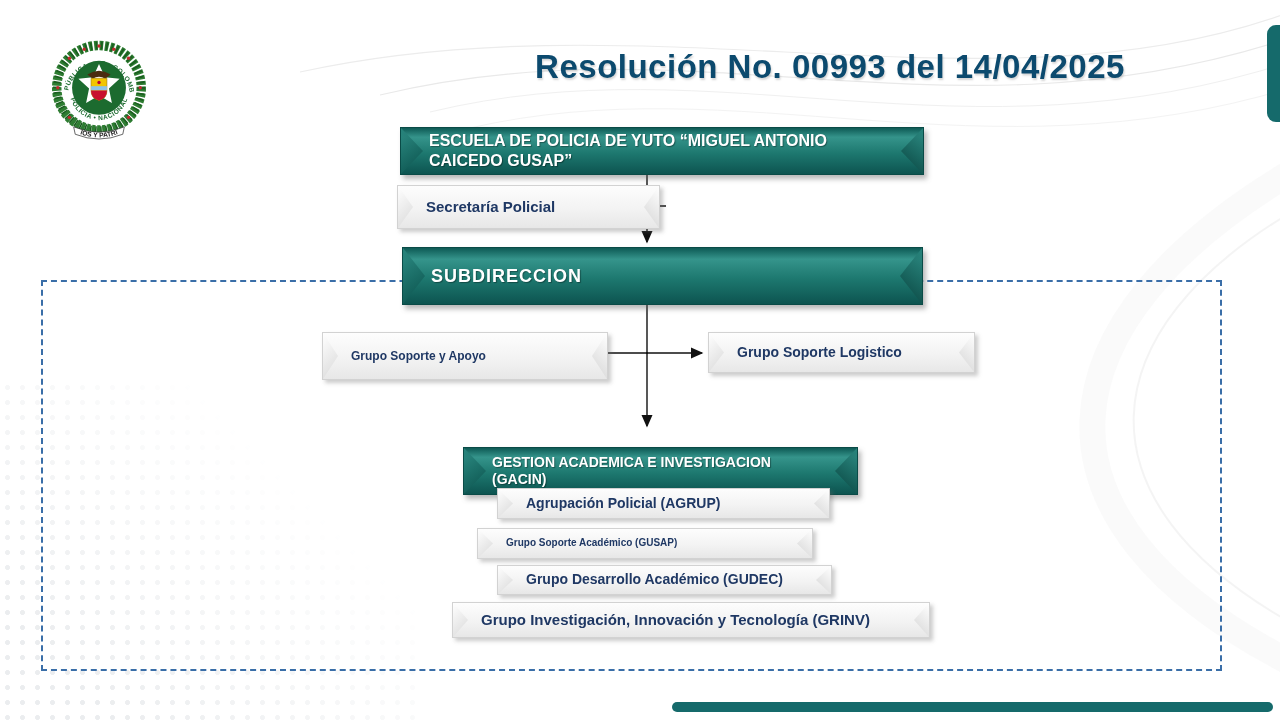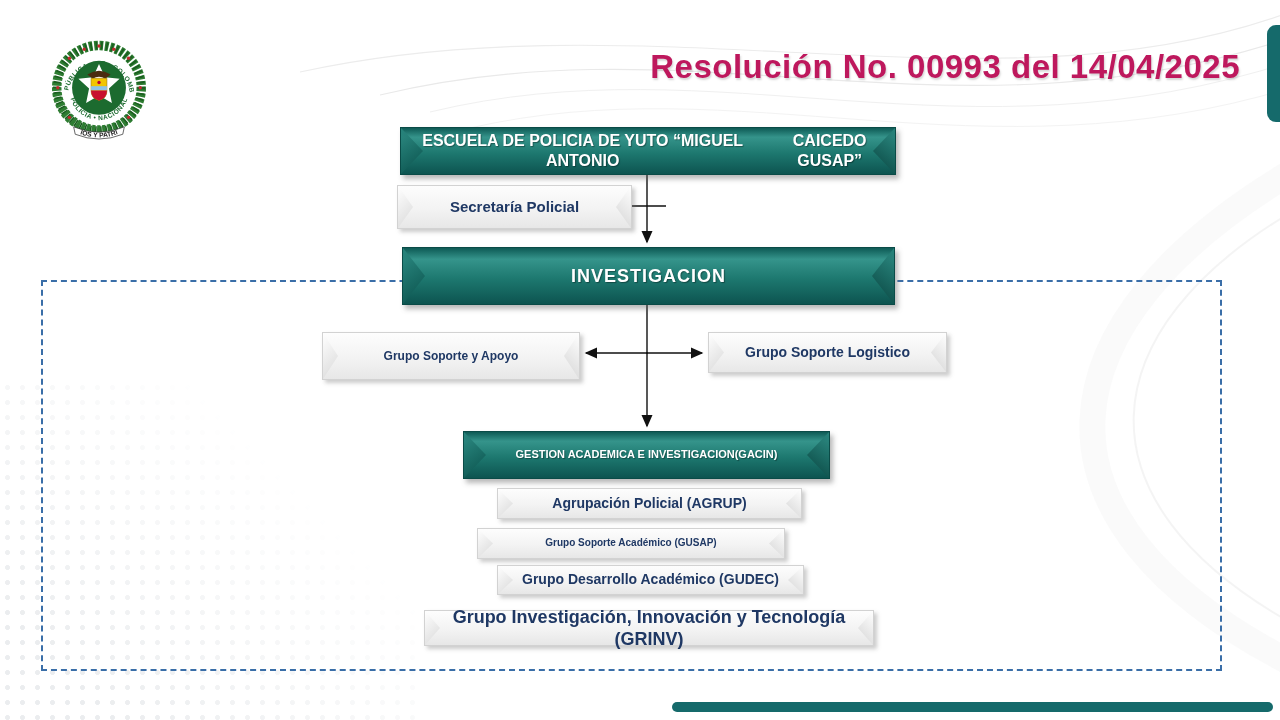--- a/index.html
+++ b/index.html
@@ -18,27 +18,27 @@
   .flag-yellow{height:93px;}
   .flag-blue{height:38px;}
   .flag-red{height:44px;}
   .side-tab{position:absolute;left:1267px;top:25px;width:22px;height:97px;border-radius:9px;}
   .bottom-bar{position:absolute;left:672px;top:702px;width:601px;height:10px;border-radius:5px;}
 
   .dashed-zone{position:absolute;left:41px;top:280px;width:1177px;height:387px;
     border:2px dashed #3a6ea8;z-index:0;}
 
   
-  .title{position:absolute;left:420px;top:48px;width:820px;text-align:right;
-    font-size:33px;font-weight:bold;letter-spacing:.5px;color:#be185d;
+  .title{position:absolute;left:420px;top:48px;width:820px;text-align:center;
+    font-size:33px;font-weight:bold;letter-spacing:.5px;color:#0c4a6e;
     text-shadow:1px 2px 2px rgba(90,90,90,.25);z-index:3;}
 
   
-  .box{position:absolute;display:flex;flex-direction:row;align-items:center;justify-content:center;
-    text-align:center;z-index:2;line-height:1.25;}
+  .box{position:absolute;display:flex;flex-direction:column;align-items:flex-start;justify-content:center;
+    text-align:center;z-index:2;line-height:1.25;padding-left:28px;}
   .teal-box{color:#fff;font-weight:bold;
     background:linear-gradient(180deg,#0e5a55 0%,#35948b 20%,#1d786f 55%,#0d5450 100%);
     border:1px solid #0a4b47;
     box-shadow:3px 4px 5px rgba(100,100,100,.45);
     text-shadow:1px 1px 1px rgba(0,0,0,.35);}
   .teal-box::before{content:"";position:absolute;left:0;top:0;bottom:0;width:22px;
     background:linear-gradient(135deg,#2a8880,#0a4f4a);
     clip-path:polygon(0 0,100% 50%,0 100%);opacity:.85;}
   .teal-box::after{content:"";position:absolute;right:0;top:0;bottom:0;width:22px;
     background:linear-gradient(225deg,#2a8880,#083f3b);
@@ -53,25 +53,25 @@
   .gray-box::after{content:"";position:absolute;right:0;top:0;bottom:0;width:15px;
     background:linear-gradient(225deg,#ffffff,#d4d4d4);
     clip-path:polygon(100% 0,0 50%,100% 100%);}
 
   .b-escuela{left:400px;top:127px;width:494px;height:46px;font-size:16px;}
   .b-secretaria{left:397px;top:185px;width:233px;height:42px;font-size:15px;}
   .b-seguridad{left:666px;top:182px;width:222px;height:41px;font-size:14px;}
   .b-subdireccion{left:402px;top:247px;width:491px;height:56px;font-size:18px;letter-spacing:1px;}
   .b-apoyo{left:322px;top:332px;width:256px;height:46px;font-size:12px;}
   .b-logistico{left:708px;top:332px;width:237px;height:39px;font-size:14px;}
-  .b-gacin{left:463px;top:431px;width:365px;height:46px;font-size:11px;}
+  .b-gacin{left:463px;top:447px;width:365px;height:46px;font-size:14px;}
   .b-agrup{left:497px;top:488px;width:303px;height:29px;font-size:14px;}
   .b-gusap{left:477px;top:528px;width:306px;height:29px;font-size:10px;}
   .b-gudec{left:497px;top:565px;width:305px;height:28px;font-size:14px;}
-  .b-grinv{left:424px;top:602px;width:448px;height:34px;font-size:18px;margin-top:8px;}
+  .b-grinv{left:452px;top:602px;width:448px;height:34px;font-size:15px;}
 
   .connectors{position:absolute;left:0;top:0;z-index:1;pointer-events:none;}
   .logo{position:absolute;left:46px;top:36px;width:106px;height:112px;z-index:3;}
 </style>
 </head>
 <body>
 
 <div class="slide">
 
   <svg class="swirls" viewBox="0 0 1280 720">
@@ -156,21 +156,21 @@
     <span>ESCUELA DE POLICIA DE YUTO “MIGUEL ANTONIO</span>
     <span>CAICEDO GUSAP”</span>
   </div>
 
   <div class="box gray-box b-secretaria">
     <span>Secretaría Policial</span>
   </div>
 
 
   <div class="box teal-box b-subdireccion">
-    <span>INVESTIGACION</span>
+    <span>SUBDIRECCION</span>
   </div>
 
   <div class="box gray-box b-apoyo">
     <span>Grupo Soporte y Apoyo</span>
   </div>
 
   <div class="box gray-box b-logistico">
     <span>Grupo Soporte Logistico</span>
   </div>
 

